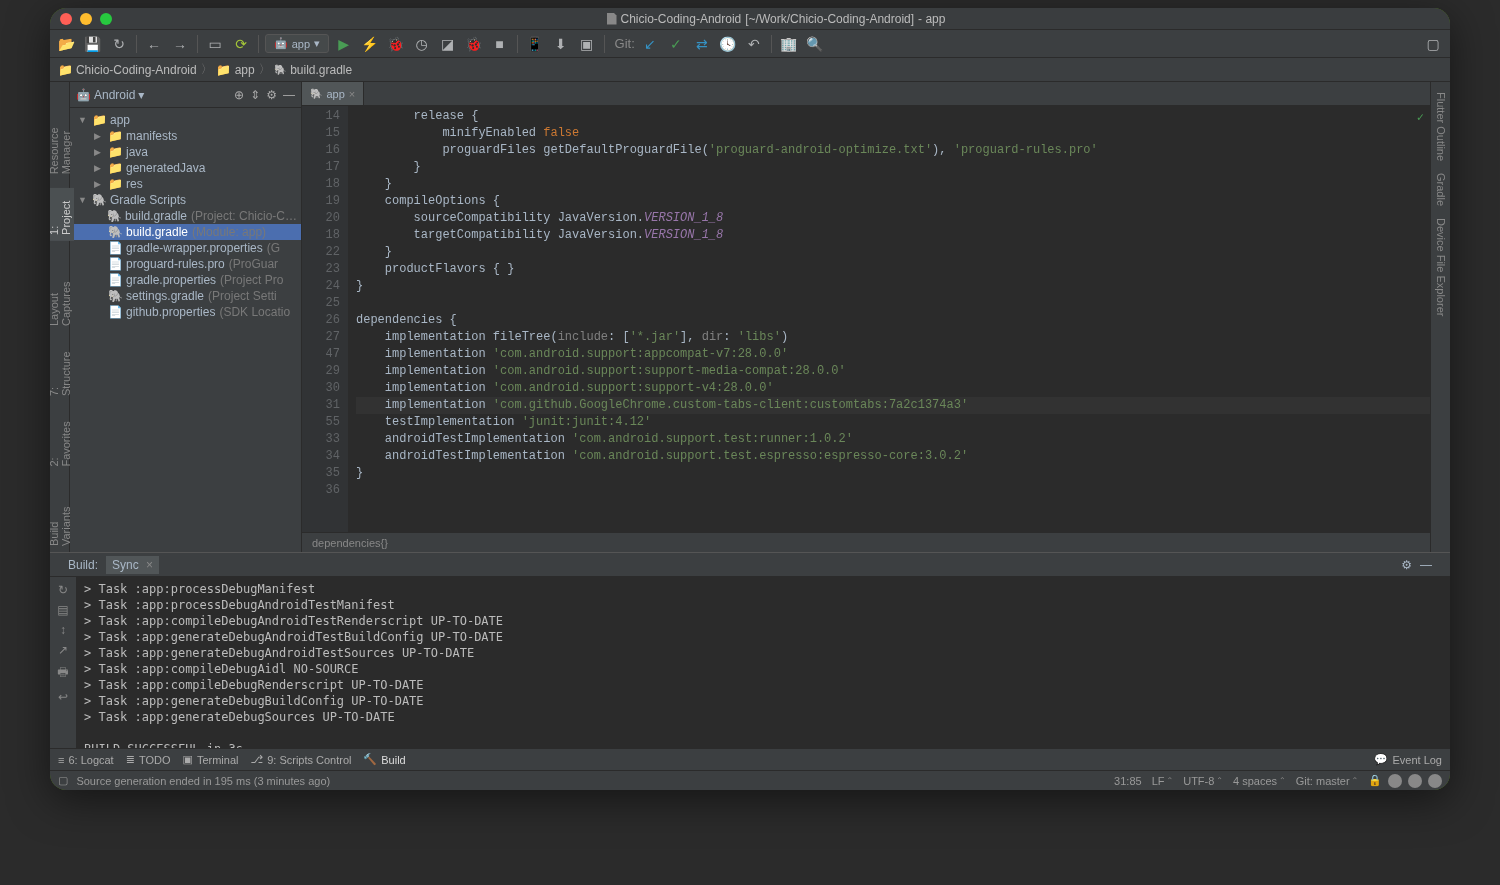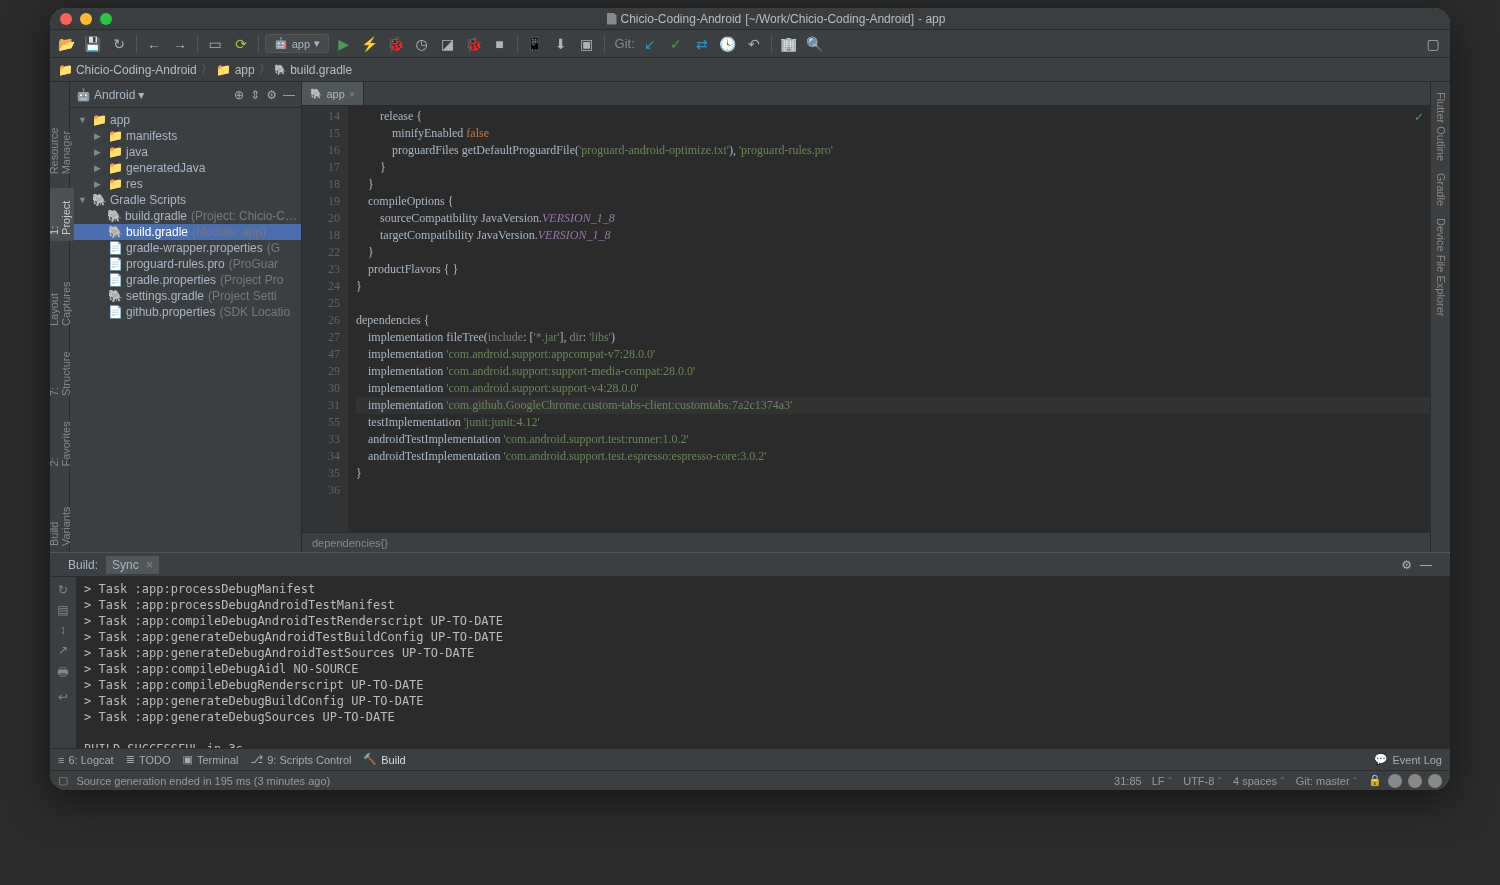--- a/index.html
+++ b/index.html
@@ -192,21 +192,21 @@
   padding: 0 8px;
   background: #515658;
   border-right: 1px solid #2b2b2b;
   font-size: 11px;
 }
 .editor-tab .close-x { color: #888; cursor: pointer; font-size: 11px; }
 
 .editor-body {
   flex: 1;
   display: flex;
-  font-family: Liberation Serif, serif;
+  font-family: Liberation Mono, monospace;
   font-size: 12px;
   overflow: auto;
   position: relative;
   justify-content: space-between;
 }
 .gutter {
   width: 46px;
   background: #313335;
   color: #606366;
   text-align: right;

